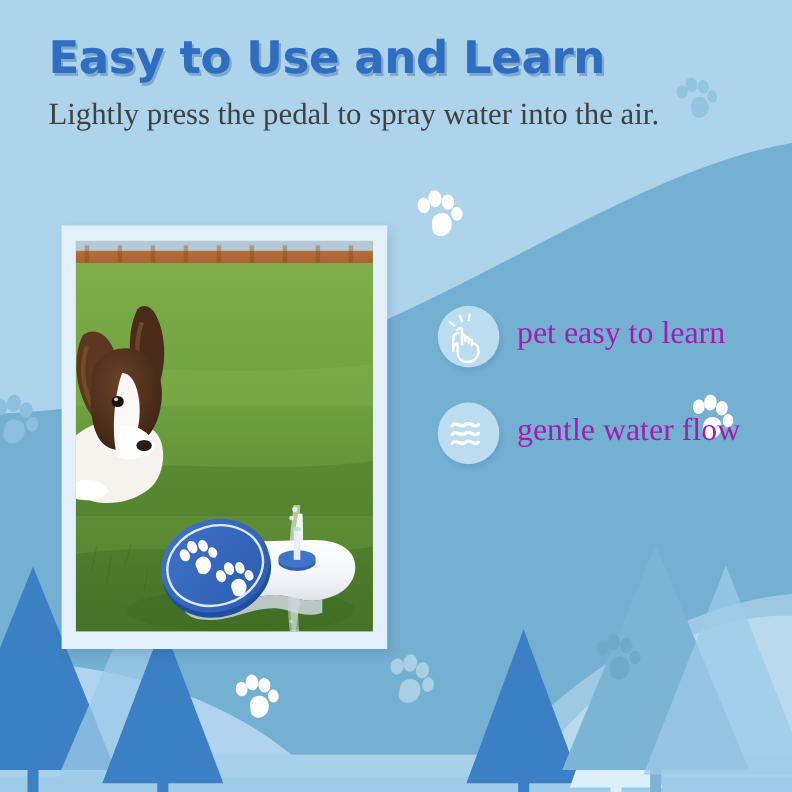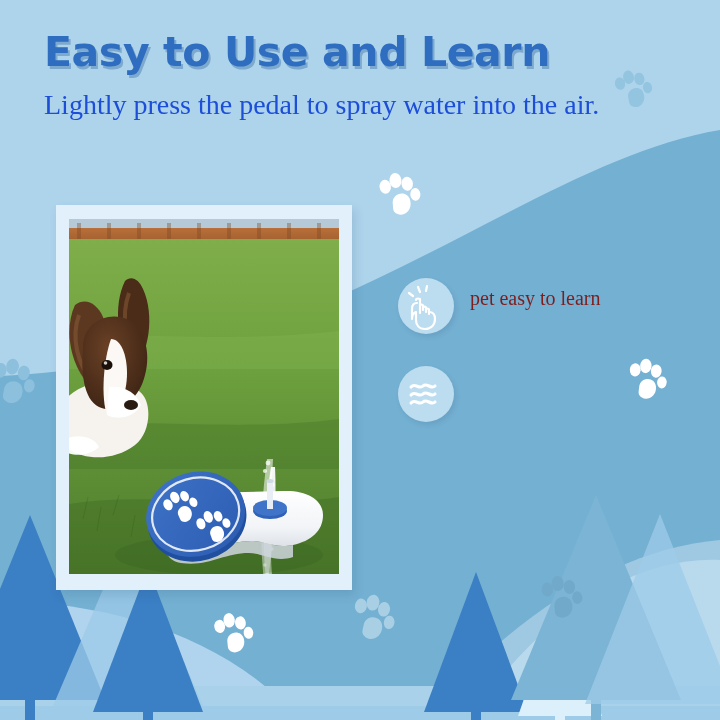--- a/index.html
+++ b/index.html
@@ -47,21 +47,21 @@
     line-height: 1.12;
     letter-spacing: -0.4px;
     color: #2e6dbf;
     text-shadow: 2px 3px 0 rgba(58,110,165,0.42);
   }
   .subtitle {
     margin: 12px 0 0 0;
     font-family: "Liberation Serif", serif;
     font-size: 28px;
     line-height: 1.22;
-    color: #1d4ed8;
+    color: #404040;
     max-width: 592px;
   }
 
   
   .photo-card {
     position: absolute;
     left: 56px;
     top: 205px;
     width: 296px;
     height: 385px;
@@ -112,22 +112,22 @@
     left: 0;
     top: 0;
     width: 56px;
     height: 56px;
   }
   .feature-label {
     position: absolute;
     left: 72px;
     top: 9px;
     font-family: "Liberation Serif", serif;
-    font-size: 20px;
-    color: #7f1d1d;
+    font-size: 29px;
+    color: #a21caf;
     white-space: nowrap;
   }
 </style>
 </head>
 <body>
 
 <div id="stage">
 
   <svg class="bg-svg" viewBox="0 0 720 720">
 
@@ -404,17 +404,18 @@
     <div class="feature-row">
       <div class="feature-badge">
         <svg viewBox="0 0 56 56">
           <g stroke="#ffffff" stroke-width="3.1" fill="none" stroke-linecap="round">
             <path d="M13,21 c4,-5 8,3 12,-1 c4,-4 8,4 12,0"></path>
             <path d="M13,29 c4,-5 8,3 12,-1 c4,-4 8,4 12,0"></path>
             <path d="M13,37 c4,-5 8,3 12,-1 c4,-4 8,4 12,0"></path>
           </g>
         </svg>
       </div>
+      <div class="feature-label">gentle water flow</div>
     </div>
 
   </div>
 
 </div>
 
 </body></html>

